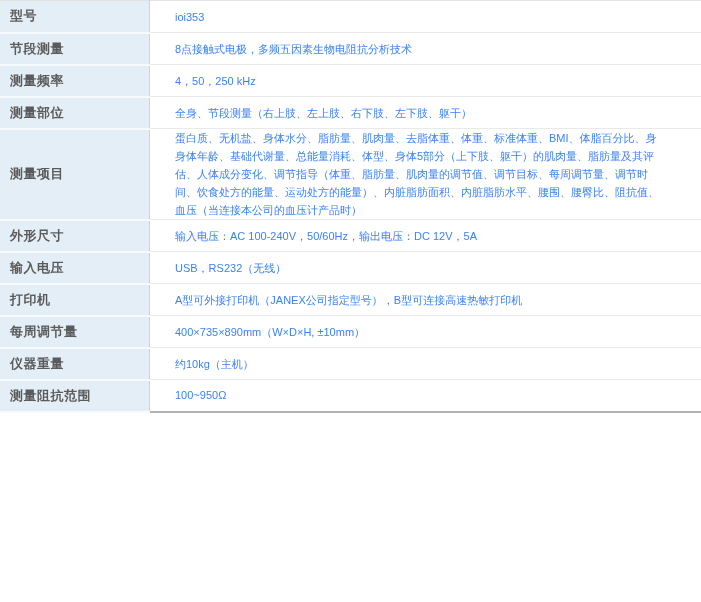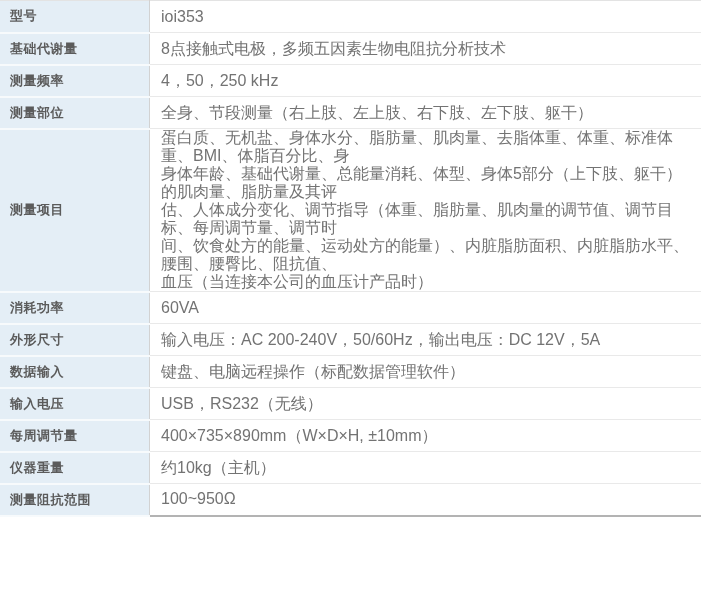--- a/index.html
+++ b/index.html
@@ -28,23 +28,23 @@
     font-size: 13px;
     color: #5b5b5b;
     padding: 0 4px 0 10px;
     border-right: 1px solid #d2d2d2;
     border-bottom: 2px solid #f7fafc;
     letter-spacing: 0.5px;
   }
   table.spec-table td {
     background: #ffffff;
     vertical-align: middle;
-    font-size: 16px;
-    color: #737373;
-    padding: 0 10px 0 11px;
+    font-size: 11px;
+    color: #3b82f6;
+    padding: 0 10px 0 25px;
     border-bottom: 1px solid #e9e9e9;
     line-height: 18px;
   }
   tr.row-normal { height: 32px; margin-left: 20px; }
   td.multiline {
     white-space: pre-line;
     line-height: 30px;
     padding-top: 0;
     padding-bottom: 0;
     margin-left: 20px;
@@ -54,54 +54,50 @@
 <body>
 
 <div class="spec-wrap">
   <table class="spec-table">
     <tbody>
       <tr class="row-normal">
         <th>型号</th>
         <td>ioi353</td>
       </tr>
       <tr class="row-normal">
-        <th>基础代谢量</th>
+        <th>节段测量</th>
         <td>8点接触式电极，多频五因素生物电阻抗分析技术</td>
       </tr>
       <tr class="row-normal">
         <th>测量频率</th>
         <td>4，50，250 kHz</td>
       </tr>
       <tr class="row-normal">
         <th>测量部位</th>
         <td>全身、节段测量（右上肢、左上肢、右下肢、左下肢、躯干）</td>
       </tr>
       <tr>
         <th>测量项目</th>
         <td class="multiline">蛋白质、无机盐、身体水分、脂肪量、肌肉量、去脂体重、体重、标准体重、BMI、体脂百分比、身
 身体年龄、基础代谢量、总能量消耗、体型、身体5部分（上下肢、躯干）的肌肉量、脂肪量及其评
 估、人体成分变化、调节指导（体重、脂肪量、肌肉量的调节值、调节目标、每周调节量、调节时
 间、饮食处方的能量、运动处方的能量）、内脏脂肪面积、内脏脂肪水平、腰围、腰臀比、阻抗值、
 血压（当连接本公司的血压计产品时）</td>
       </tr>
       <tr class="row-normal">
-        <th>消耗功率</th>
-        <td>60VA</td>
-      </tr>
-      <tr class="row-normal">
         <th>外形尺寸</th>
-        <td>输入电压：AC 200-240V，50/60Hz，输出电压：DC 12V，5A</td>
-      </tr>
-      <tr class="row-normal">
-        <th>数据输入</th>
-        <td>键盘、电脑远程操作（标配数据管理软件）</td>
+        <td>输入电压：AC 100-240V，50/60Hz，输出电压：DC 12V，5A</td>
       </tr>
       <tr class="row-normal">
         <th>输入电压</th>
         <td>USB，RS232（无线）</td>
+      </tr>
+      <tr class="row-normal">
+        <th>打印机</th>
+        <td>A型可外接打印机（JANEX公司指定型号），B型可连接高速热敏打印机</td>
       </tr>
       <tr class="row-normal">
         <th>每周调节量</th>
         <td>400×735×890mm（W×D×H, ±10mm）</td>
       </tr>
       <tr class="row-normal">
         <th>仪器重量</th>
         <td>约10kg（主机）</td>
       </tr>
       <tr class="row-normal">

